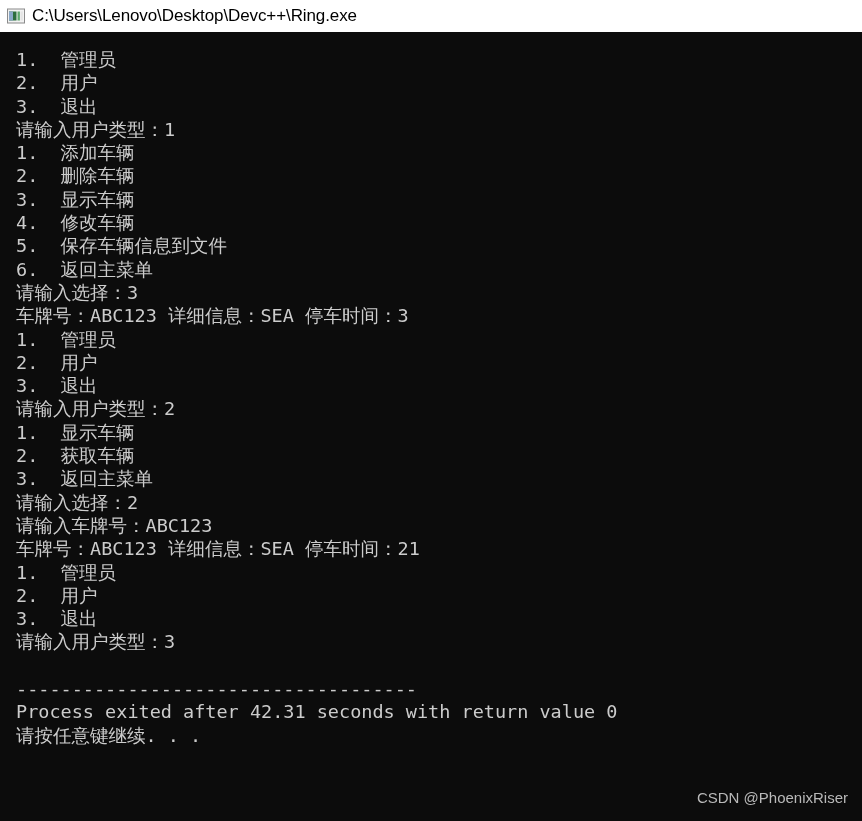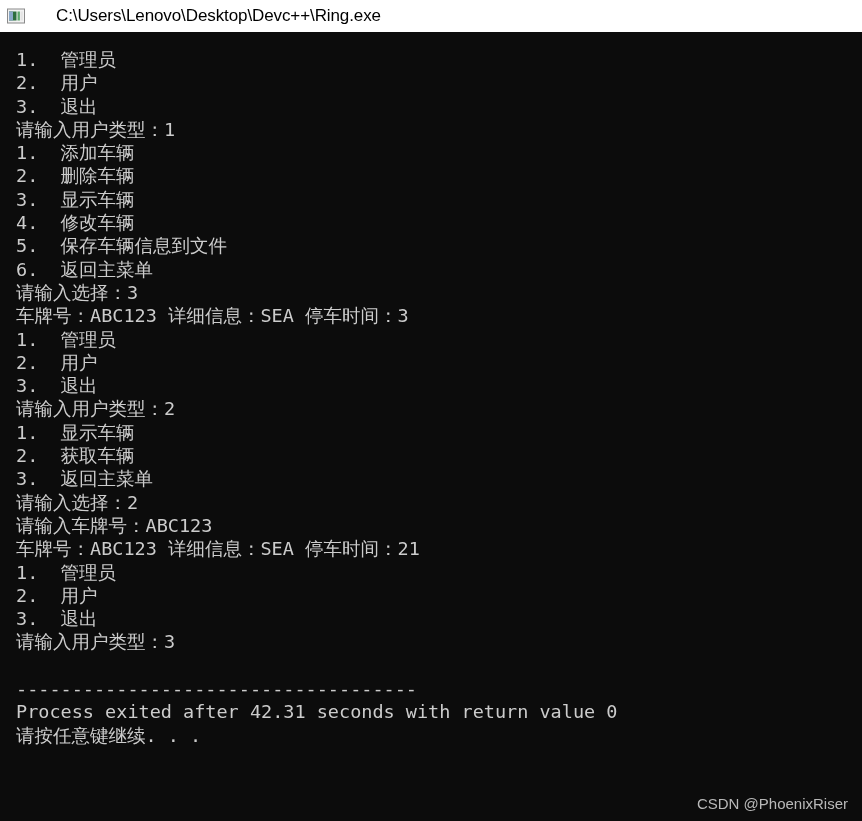--- a/index.html
+++ b/index.html
@@ -26,21 +26,20 @@
   
   #title-bar {
     height: 32px;
     min-height: 32px;
     background: #ffffff;
     display: flex;
     align-items: center;
     padding-left: 6px;
     box-sizing: border-box;
     user-select: none;
-    gap: 24px;
   }
   #title-bar-icon {
     width: 20px;
     height: 20px;
     margin-right: 6px;
     flex: 0 0 auto;
     display: block;
   }
   #title-bar-text {
     font-family: "Liberation Sans", sans-serif;
@@ -78,21 +77,21 @@
     white-space: pre;
   }
   #console-output .line.blank {
     color: transparent;
   }
 
   
   #watermark {
     position: absolute;
     right: 14px;
-    bottom: 8px;
+    bottom: 14px;
     font-family: "Liberation Sans", sans-serif;
     font-size: 15px;
     line-height: 18px;
     color: #b9b9b9;
     white-space: pre;
     user-select: none;
     margin-top: 12px;
   }
 </style>
 </head>

